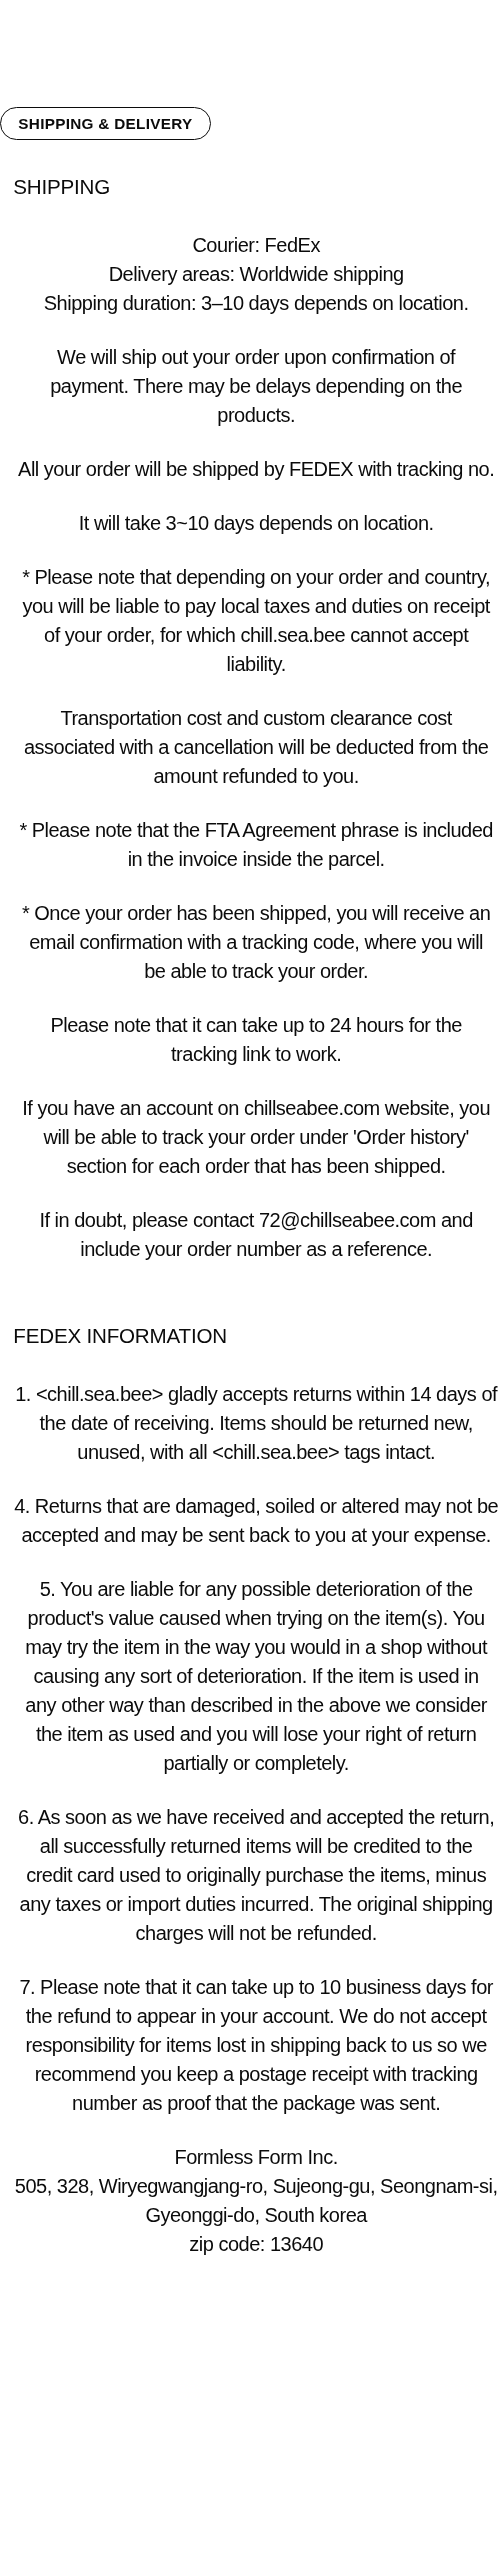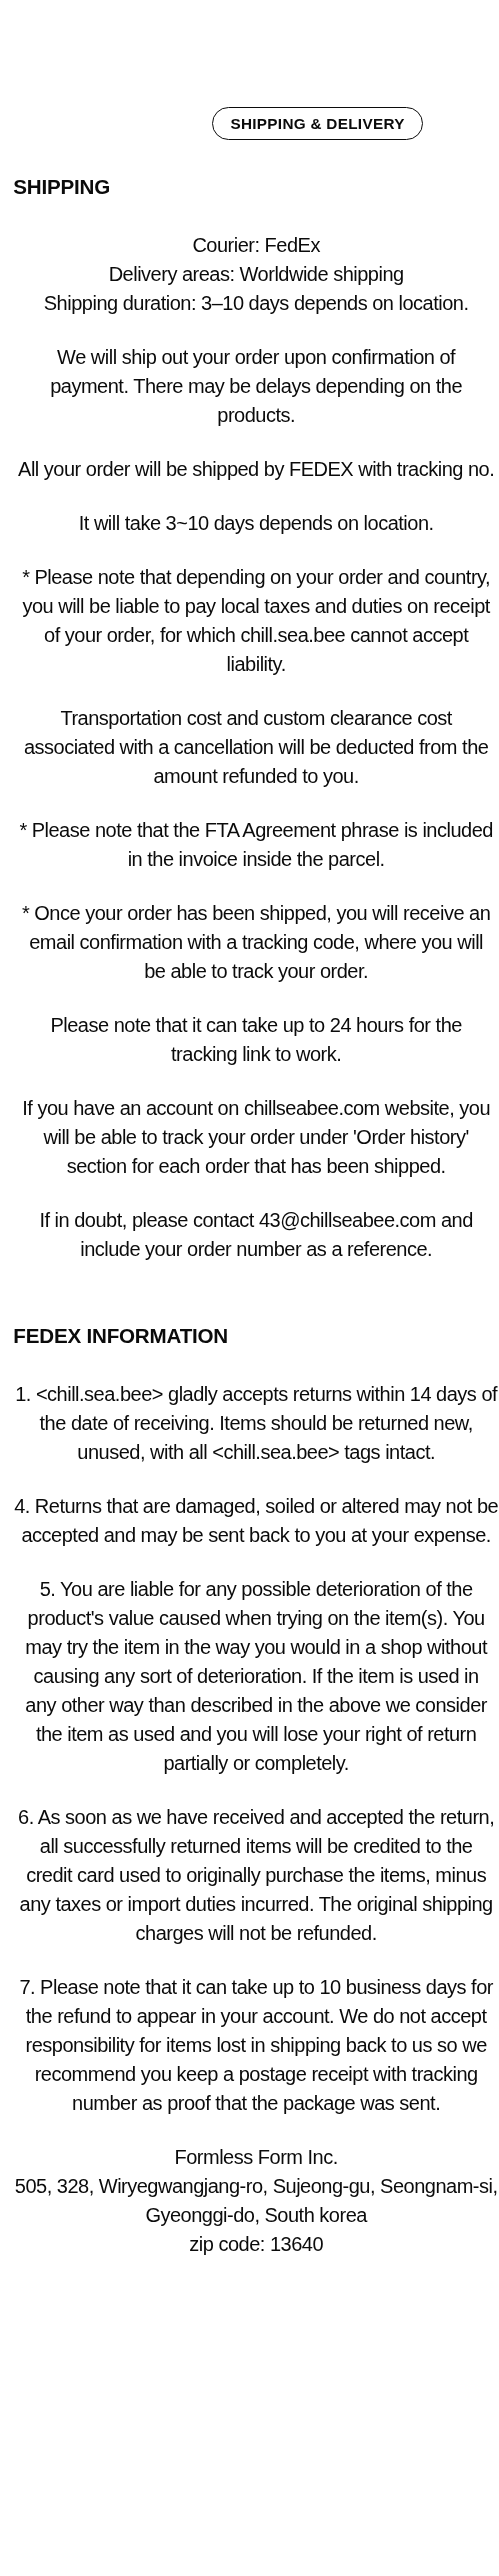--- a/index.html
+++ b/index.html
@@ -14,41 +14,41 @@
     color: #0b0b0b;
     font-family: "Liberation Sans", "DejaVu Sans", sans-serif;
   }
   .page {
     padding: 107px 0 0 13.3px;
     box-sizing: border-box;
   }
   .badge-row {
     width: 423px;
     margin-left: -13.3px;
-    text-align: right;
+    text-align: left;
     margin-bottom: 32px;
   }
   .badge {
     display: inline-block;
     box-sizing: border-box;
     height: 33px;
     line-height: 31px;
     padding: 0 17.3px;
     border: 1.3px solid #0b0b0b;
     border-radius: 18px;
     font-size: 15.3px;
     font-weight: 700;
     letter-spacing: 0.3px;
     white-space: nowrap;
     background: #ffffff;
   }
   h2.sec {
     font-size: 20.6px;
     line-height: 29px;
-    font-weight: 700;
+    font-weight: 400;
     letter-spacing: -0.2px;
     margin: 0 0 30px 0;
   }
   h2.sec.mt {
     margin-top: 57px;
   }
   .para {
     font-size: 20px;
     line-height: 29px;
     letter-spacing: -0.5px;
@@ -87,21 +87,21 @@
         <p class="para">* Please note that the FTA Agreement phrase is included
 in the invoice inside the parcel.</p>
         <p class="para">* Once your order has been shipped, you will receive an
 email confirmation with a tracking code, where you will
 be able to track your order.</p>
         <p class="para">Please note that it can take up to 24 hours for the
 tracking link to work.</p>
         <p class="para">If you have an account on chillseabee.com website, you
 will be able to track your order under 'Order history'
 section for each order that has been shipped.</p>
-        <p class="para">If in doubt, please contact 43@chillseabee.com and
+        <p class="para">If in doubt, please contact 72@chillseabee.com and
 include your order number as a reference.</p>
       </div>
   </section>
 
   <section>
     <h2 class="sec mt">FEDEX INFORMATION</h2>
     <div>
         <p class="para">1. &lt;chill.sea.bee&gt; gladly accepts returns within 14 days of
 the date of receiving. Items should be returned new,
 unused, with all &lt;chill.sea.bee&gt; tags intact.</p>

